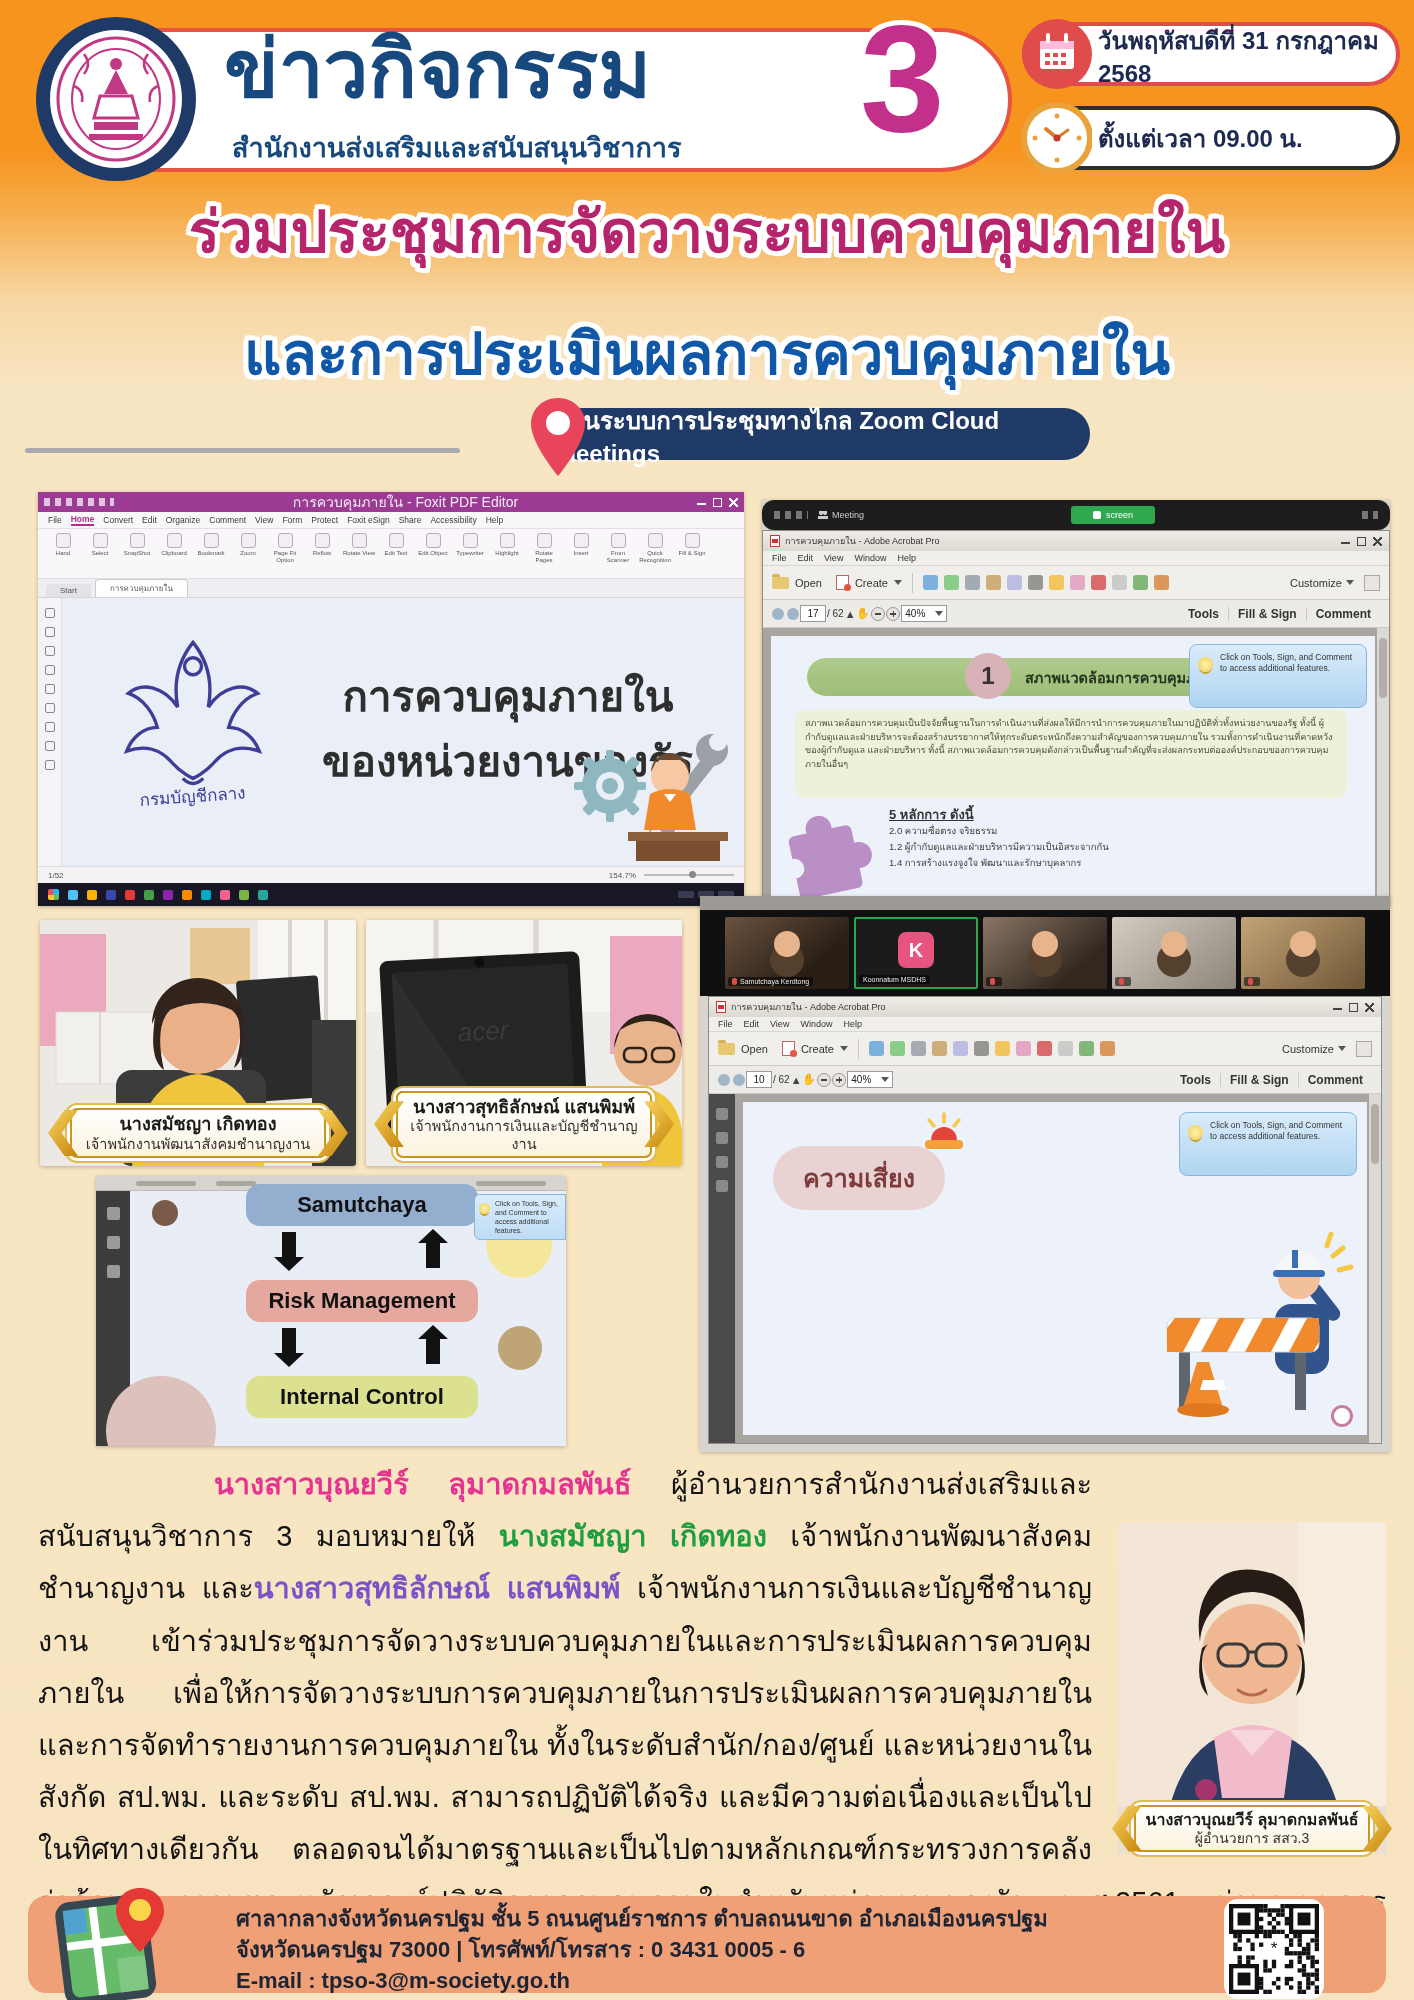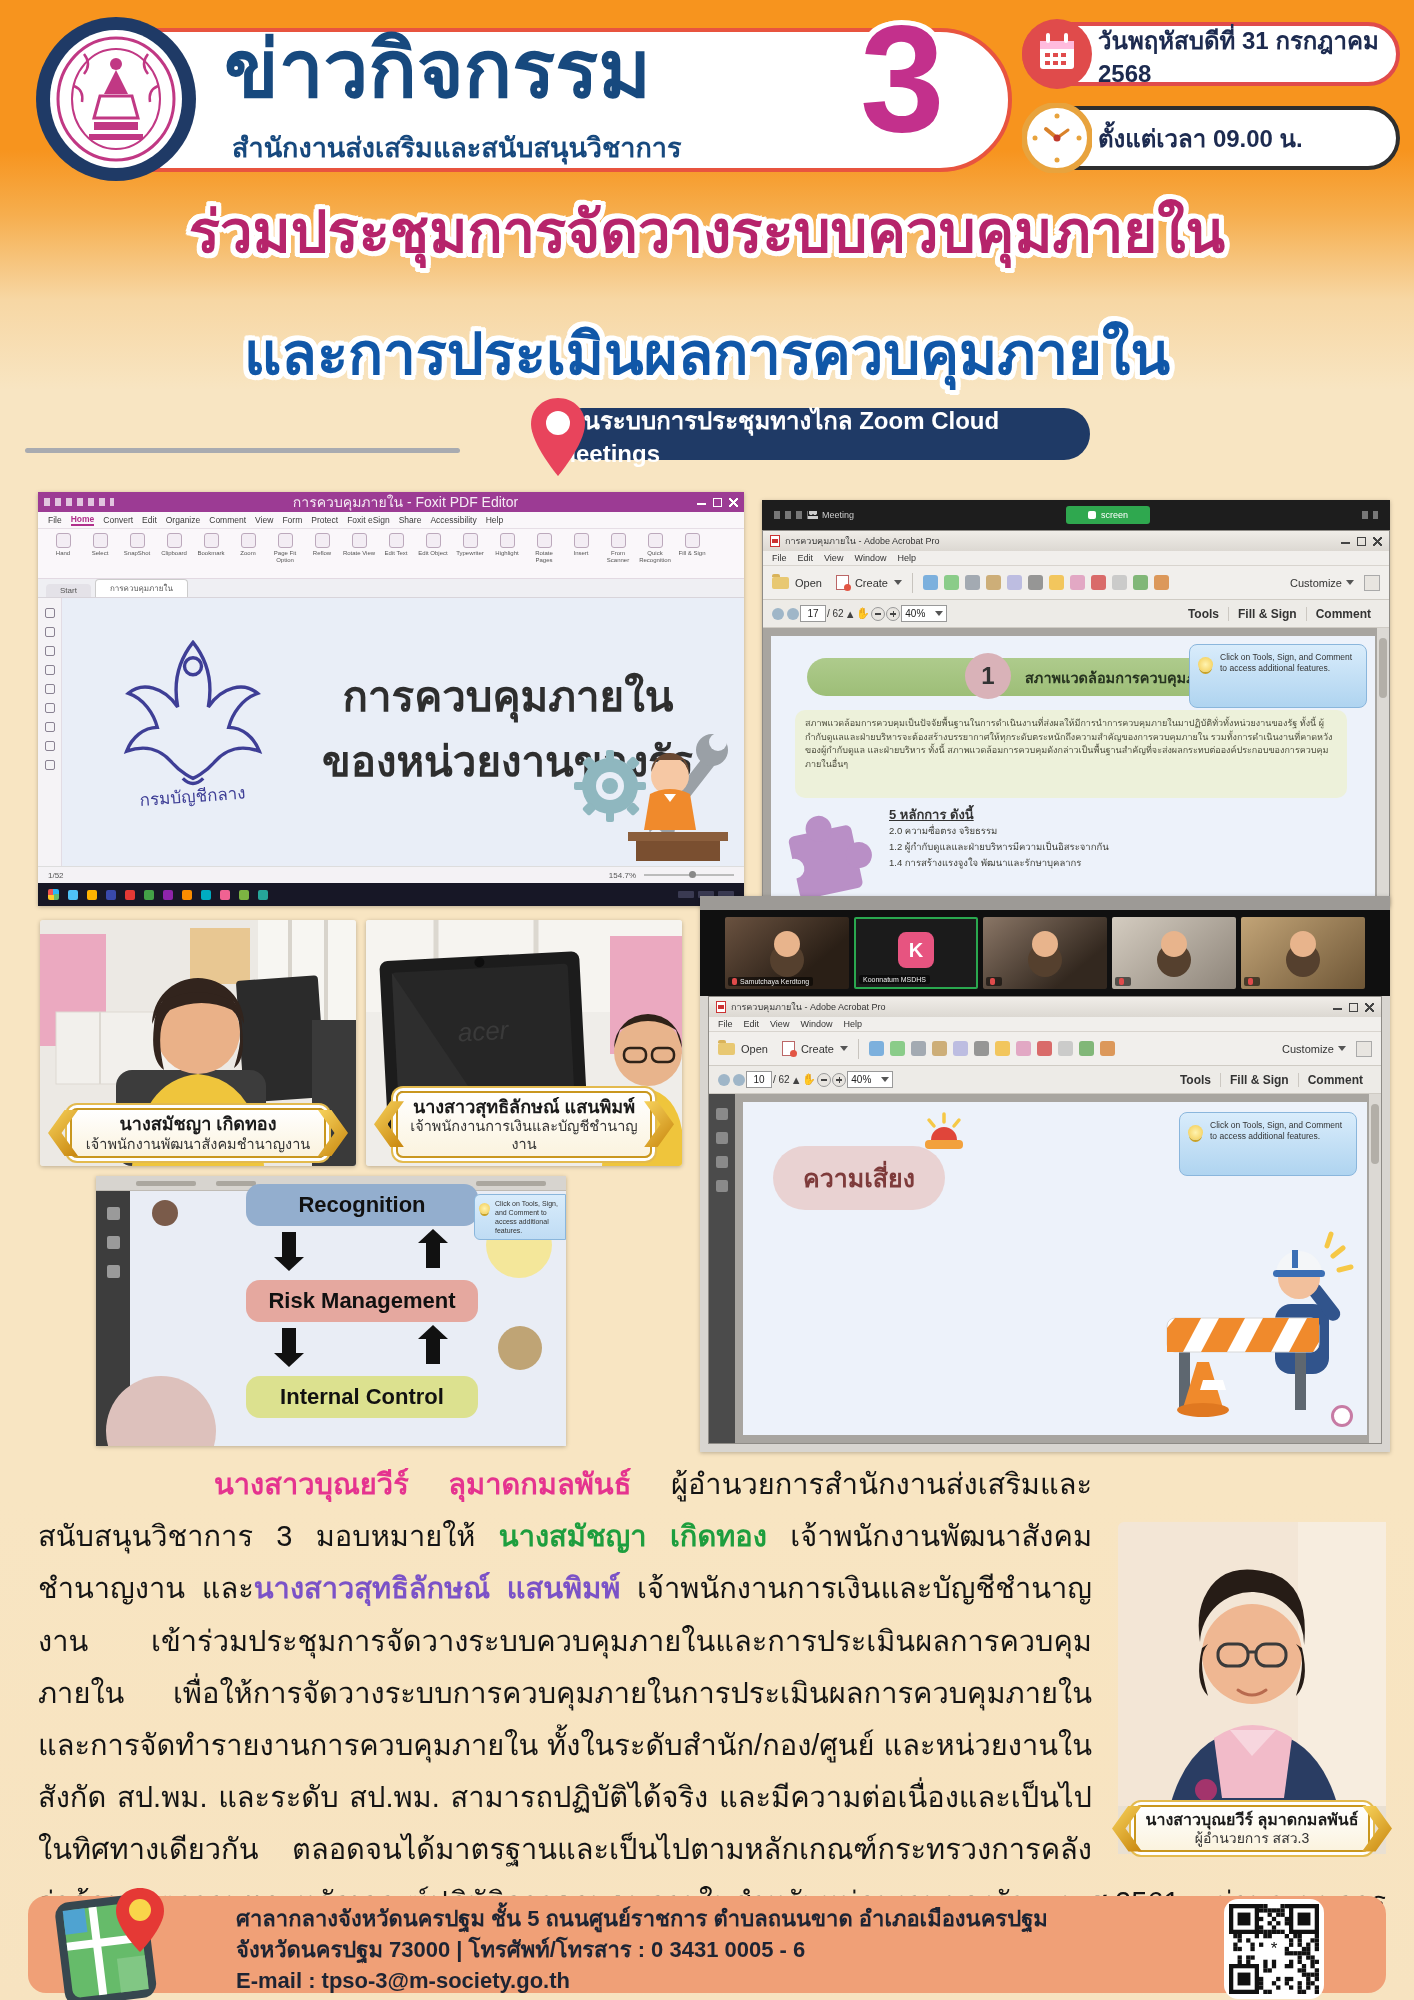--- a/index.html
+++ b/index.html
@@ -64,21 +64,21 @@
   .fx-zoom{margin-left:auto;}
   .fx-slider{margin-left:8px;width:90px;height:2px;background:#BBB;position:relative;}
   .fx-slider::after{content:"";position:absolute;left:50%;top:-3px;width:7px;height:7px;background:#888;border-radius:50%;}
   .fox-taskbar{height:23px;background:#171726;display:flex;align-items:center;gap:9px;padding:0 10px;}
   .tb-start{width:11px;height:11px;background:conic-gradient(#29B6F6 0 25%,#66BB6A 0 50%,#FFCA28 0 75%,#EF5350 0);border-radius:2px;}
   .tb-dot{width:10px;height:10px;border-radius:2px;}
   .tb-tray{margin-left:auto;display:flex;gap:4px;align-items:center;}
   .tb-tray i{display:block;width:16px;height:7px;background:#3A3A52;border-radius:1px;}
   
   .acouter{background:#D8D5D0;}
-  .zoomstrip{height:30px;background:#1D1D1D;display:flex;align-items:center;padding:0 12px;}
+  .zoomstrip{height:30px;background:#1D1D1D;display:flex;align-items:center;gap:10px;padding:0 12px;border-radius:12px;}
   .zs-dots{width:34px;height:8px;background:repeating-linear-gradient(90deg,#777 0 6px,transparent 6px 11px);}
   .zs-tab{color:#CCC;font-size:9px;display:flex;align-items:center;gap:4px;}
   .zs-people{width:10px;height:8px;background:radial-gradient(circle at 30% 35%,#CCC 2px,transparent 2.5px),radial-gradient(circle at 70% 35%,#CCC 2px,transparent 2.5px);border-bottom:3px solid #CCC;}
   .zs-green{background:#2FA84F;color:#fff;font-size:9px;padding:4px 22px;border-radius:3px;display:flex;align-items:center;gap:5px;margin:0 auto;}
   .zs-green i{width:8px;height:8px;background:#fff;border-radius:2px;display:inline-block;}
   .acwin{background:#F1EFEC;border:1px solid #8E8B86;display:flex;flex-direction:column;}
   .actitle{height:20px;background:linear-gradient(#F0EDE8,#DCD8D2);display:flex;align-items:center;gap:5px;padding:0 7px;font-size:9px;color:#333;}
   .pdfic{width:10px;height:12px;background:#fff;border:1px solid #C33;position:relative;}
   .pdfic::after{content:"";position:absolute;left:1px;top:3px;right:1px;height:4px;background:#C33;}
   .actitle .winbtns{margin-left:auto;}
@@ -590,21 +590,21 @@
     </div>
     <div class="gov-rail">
         <i></i>
         <i></i>
         <i></i>
       </div>
     <span class="dot" style="left:56px;top:24px;width:26px;height:26px;background:#7A5B4A"></span>
     <span class="dot" style="right:14px;top:36px;width:66px;height:66px;background:#F4E79A"></span>
     <span class="dot" style="right:24px;top:150px;width:44px;height:44px;background:#BFA475"></span>
     <span class="dot" style="left:10px;bottom:-40px;width:110px;height:110px;background:#DDC1BC"></span>
-    <div class="gbox gb1">Recognition</div>
+    <div class="gbox gb1">Samutchaya</div>
     <div class="gbox gb2">Risk Management</div>
     <div class="gbox gb3">Internal Control</div>
     <span class="arr down" style="left:186px;top:56px"></span>
     <span class="arr up" style="left:330px;top:66px"></span>
     <span class="arr down" style="left:186px;top:152px"></span>
     <span class="arr up" style="left:330px;top:162px"></span>
     <div class="gov-tip">
       <span class="bulb"></span>
       <span>Click on Tools, Sign, and Comment to access additional features.</span>
     </div>

